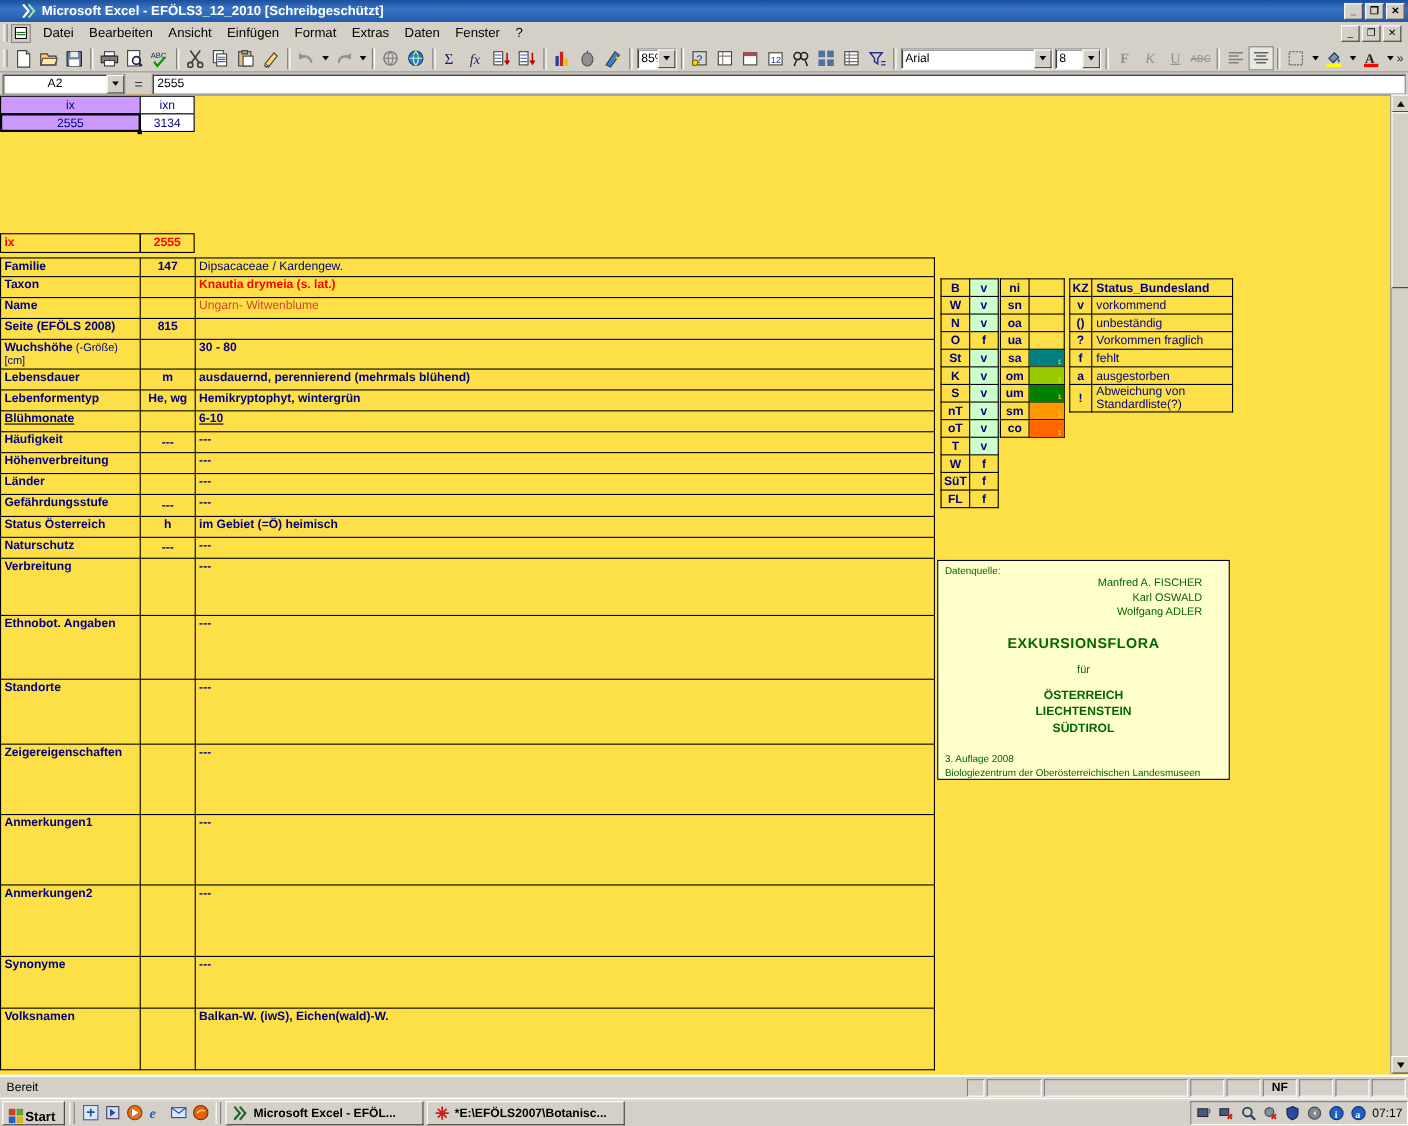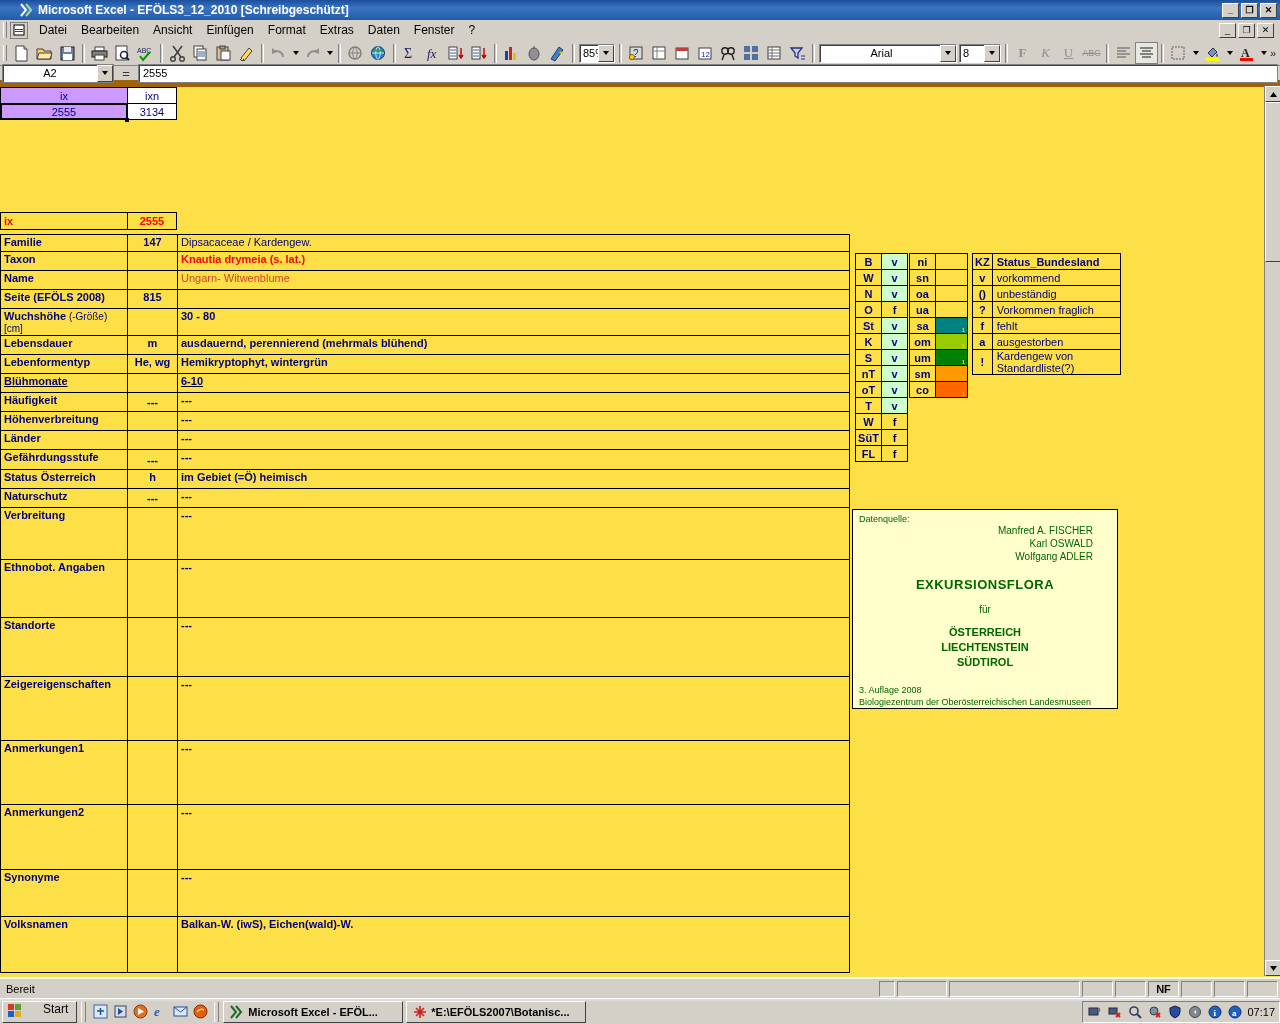--- a/index.html
+++ b/index.html
@@ -83,21 +83,21 @@
     width: 16px; height: 17px; background: #d4d0c8;
     border: 1px solid #ffffff; border-right-color:#404040; border-bottom-color:#404040;
     display:flex; align-items:center; justify-content:center;
   }
   .combo .cb-arrow::after { content:""; border-left:3px solid transparent; border-right:3px solid transparent; border-top:4px solid #000; }
 
   
   .formulabar {
     height: 21px; background: #d4d0c8;
     display: flex; align-items: center;
-    border-bottom: 7px solid #a16207;
+    border-bottom: 1px solid #a16207;
   }
   .namebox {
     width: 112px; height: 19px; margin-left: 2px;
     background: #fff; border: 1px solid #808080;
     box-shadow: inset 1px 1px 0 #404040;
     display: flex; align-items: center;
     font-size: 11px;
   }
   .namebox .nb-val { flex:1; text-align:center; }
   .namebox .nb-arrow {
@@ -211,22 +211,22 @@
   .taskbar {
     position:absolute; left:0; top:998px; width:1280px; height:26px;
     background: linear-gradient(to bottom, #e3e3da 0%, #d4d0c8 12%, #d4d0c8 100%);
     border-top: 1px solid #ffffff;
     display:flex; align-items:center;
   }
   .startbtn {
     height:22px; margin-left:2px; padding:0 8px 0 4px;
     background:#d4d0c8; border:1px solid #ffffff;
     border-right-color:#404040; border-bottom-color:#404040;
-    display:flex; align-items:flex-start; gap:20px;
-    font-size:12px; font-weight:normal;
+    display:flex; align-items:flex-end; gap:0;
+    font-size:12px; font-weight:bold;
   }
   .tb-grip { width:5px; height:20px; margin:0 4px;
     border-left:1px solid #ffffff; border-right:1px solid #808080; }
   .qlbtn { width:20px; height:20px; display:flex; align-items:center; justify-content:center; }
   .taskitem {
     height:22px; padding:0 6px; margin-right:3px; min-width:180px;
     background:#d4d0c8; border:1px solid #ffffff;
     border-right-color:#404040; border-bottom-color:#404040;
     display:flex; align-items:center; gap:4px;
     font-size:11px; font-weight:bold; white-space:nowrap; overflow:hidden;
@@ -480,21 +480,21 @@
           <path d="M2 5 h12 M2 8 h12 M2 11 h12 M6 2 v12" stroke="#707070"></path>
         </svg>
     </div>
     <div class="tbtn">
       <svg width="17" height="17" viewBox="0 0 17 17">
           <path d="M2 3 h11 l-4 5 v5 l-3 -2 v-3 z" fill="none" stroke="#203090" stroke-width="1.3"></path>
           <path d="M12 11 h4 M12 14 h4" stroke="#203090"></path>
         </svg>
     </div>
     <div class="tb-sep"></div>
-    <div class="combo" style="width:138px;text-align:center;">
+    <div class="combo" style="width:138px;">
       <div class="cb-val">Arial</div>
       <div class="cb-arrow"></div>
     </div>
     <div class="combo" style="width:42px;">
       <div class="cb-val">8</div>
       <div class="cb-arrow"></div>
     </div>
     <div class="tb-sep"></div>
     <div class="tbtn" style="font-weight:bold;font-size:13px;color:#909090;font-family:'Liberation Serif',serif;">F</div>
     <div class="tbtn" style="font-style:italic;font-size:13px;color:#909090;font-family:'Liberation Serif',serif;">K</div>
@@ -809,21 +809,21 @@
           <tr>
             <td style="width: 18px;">f</td>
             <td class="lt" style="width: 128px; font-weight: normal;">fehlt</td>
           </tr>
           <tr>
             <td style="width: 18px;">a</td>
             <td class="lt" style="width: 128px; font-weight: normal;">ausgestorben</td>
           </tr>
           <tr>
             <td style="width: 18px;">!</td>
-            <td class="lt" style="width: 128px; font-weight: normal;">Kardengew von Standardliste(?)</td>
+            <td class="lt" style="width: 128px; font-weight: normal;">Abweichung von Standardliste(?)</td>
           </tr>
         </tbody>
     </table>
 
     <div class="datenquelle">
       <div class="dq-label">Datenquelle:</div>
       <div class="dq-authors">
         <div>Manfred A. FISCHER</div>
         <div>Karl OSWALD</div>
         <div>Wolfgang ADLER</div>

